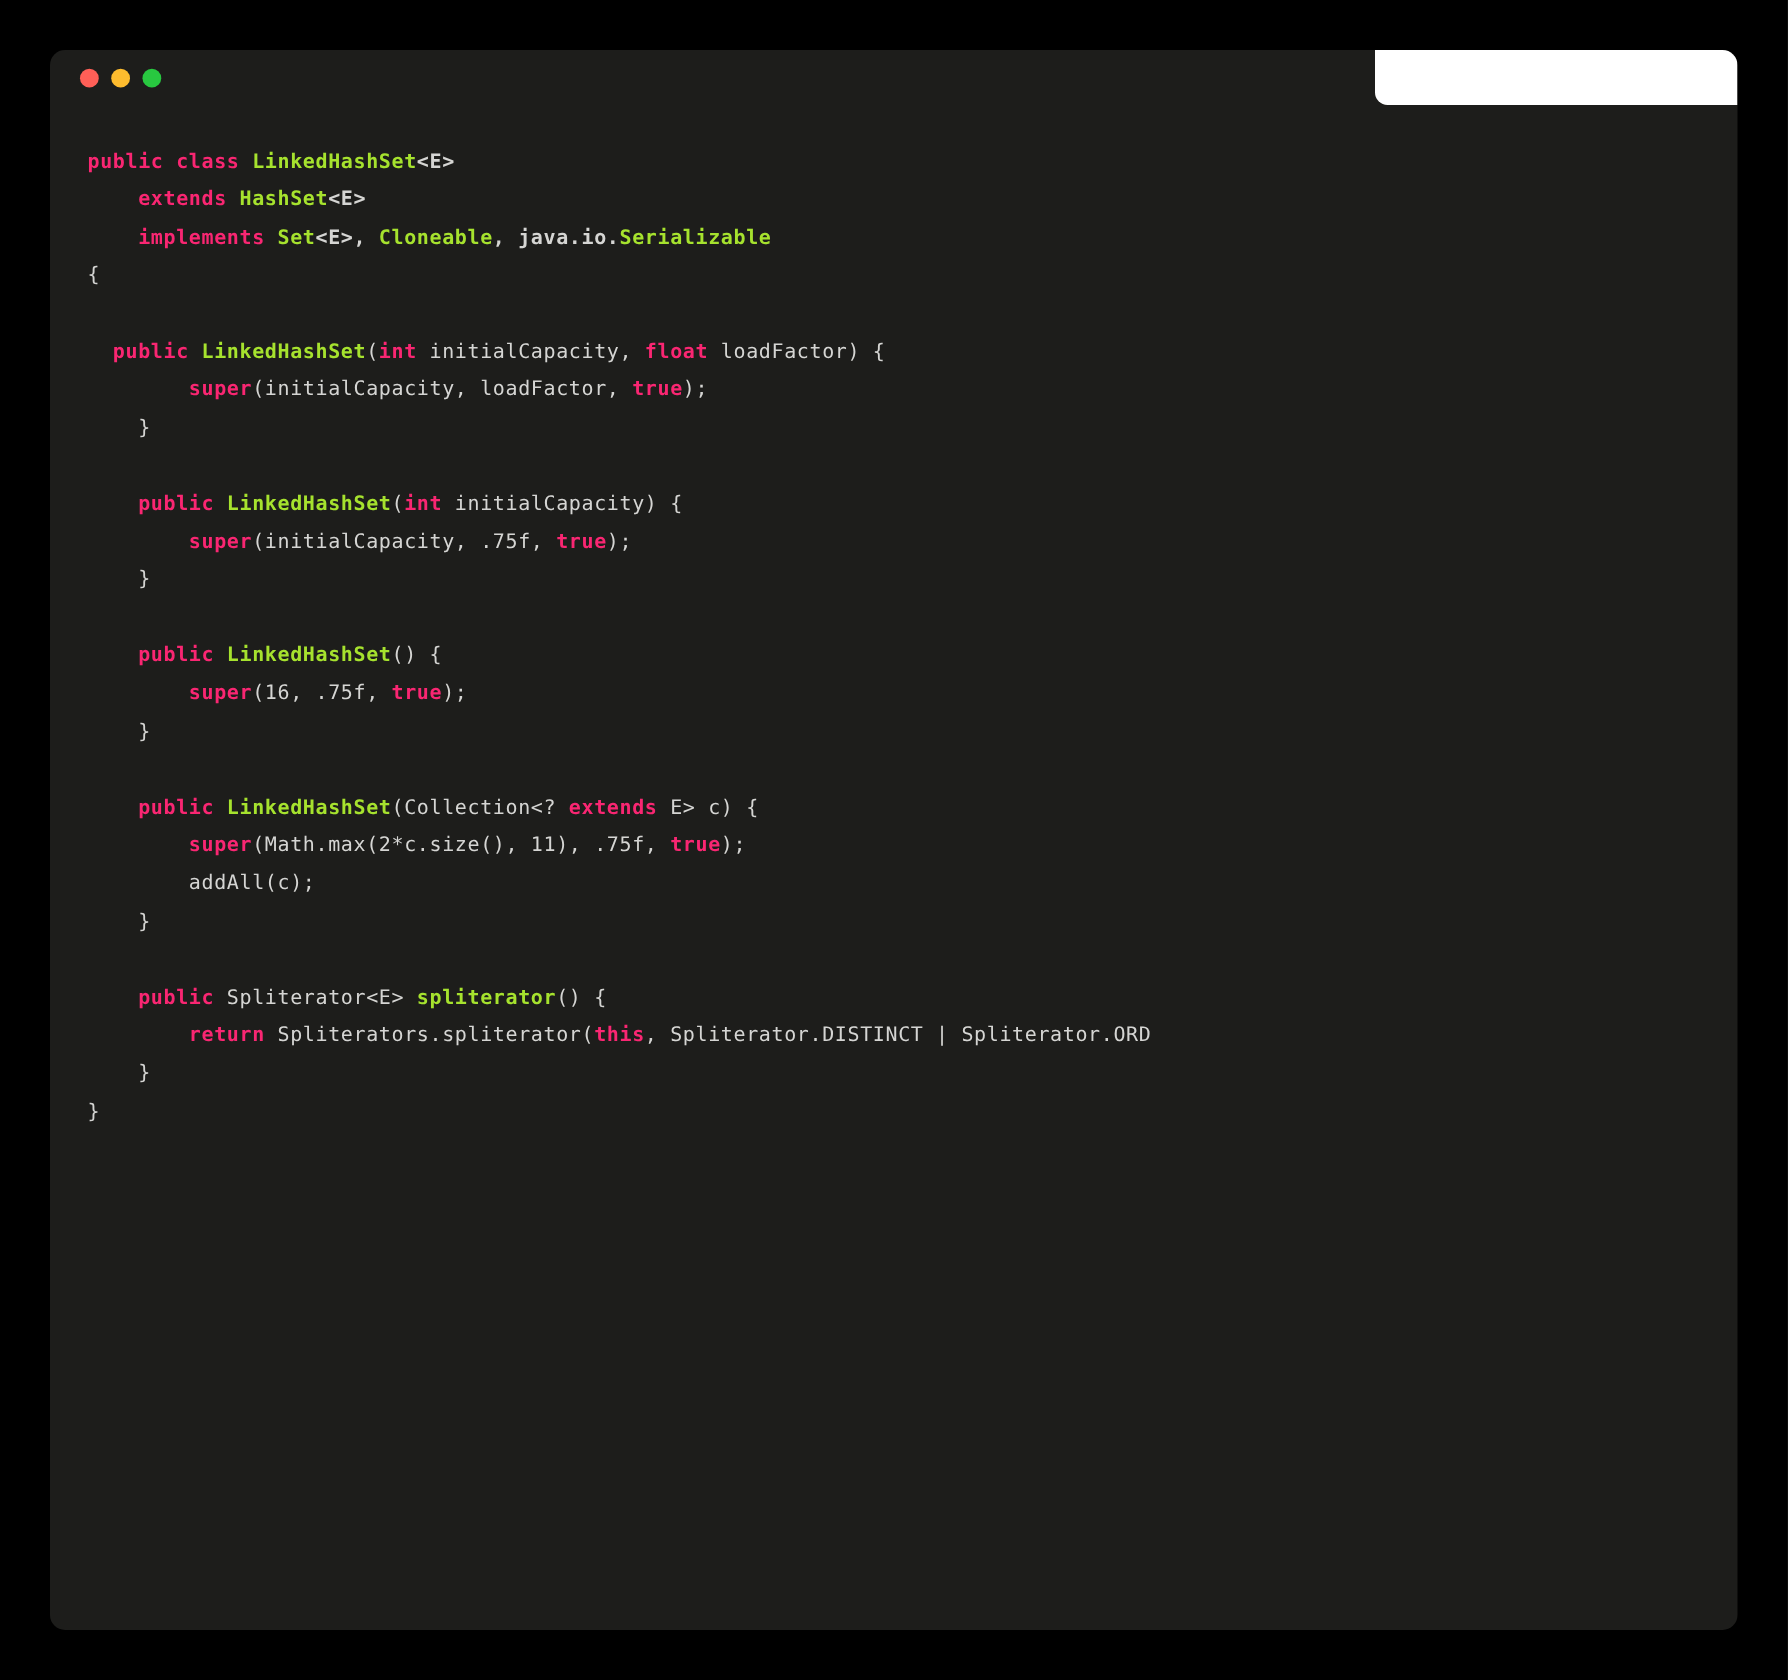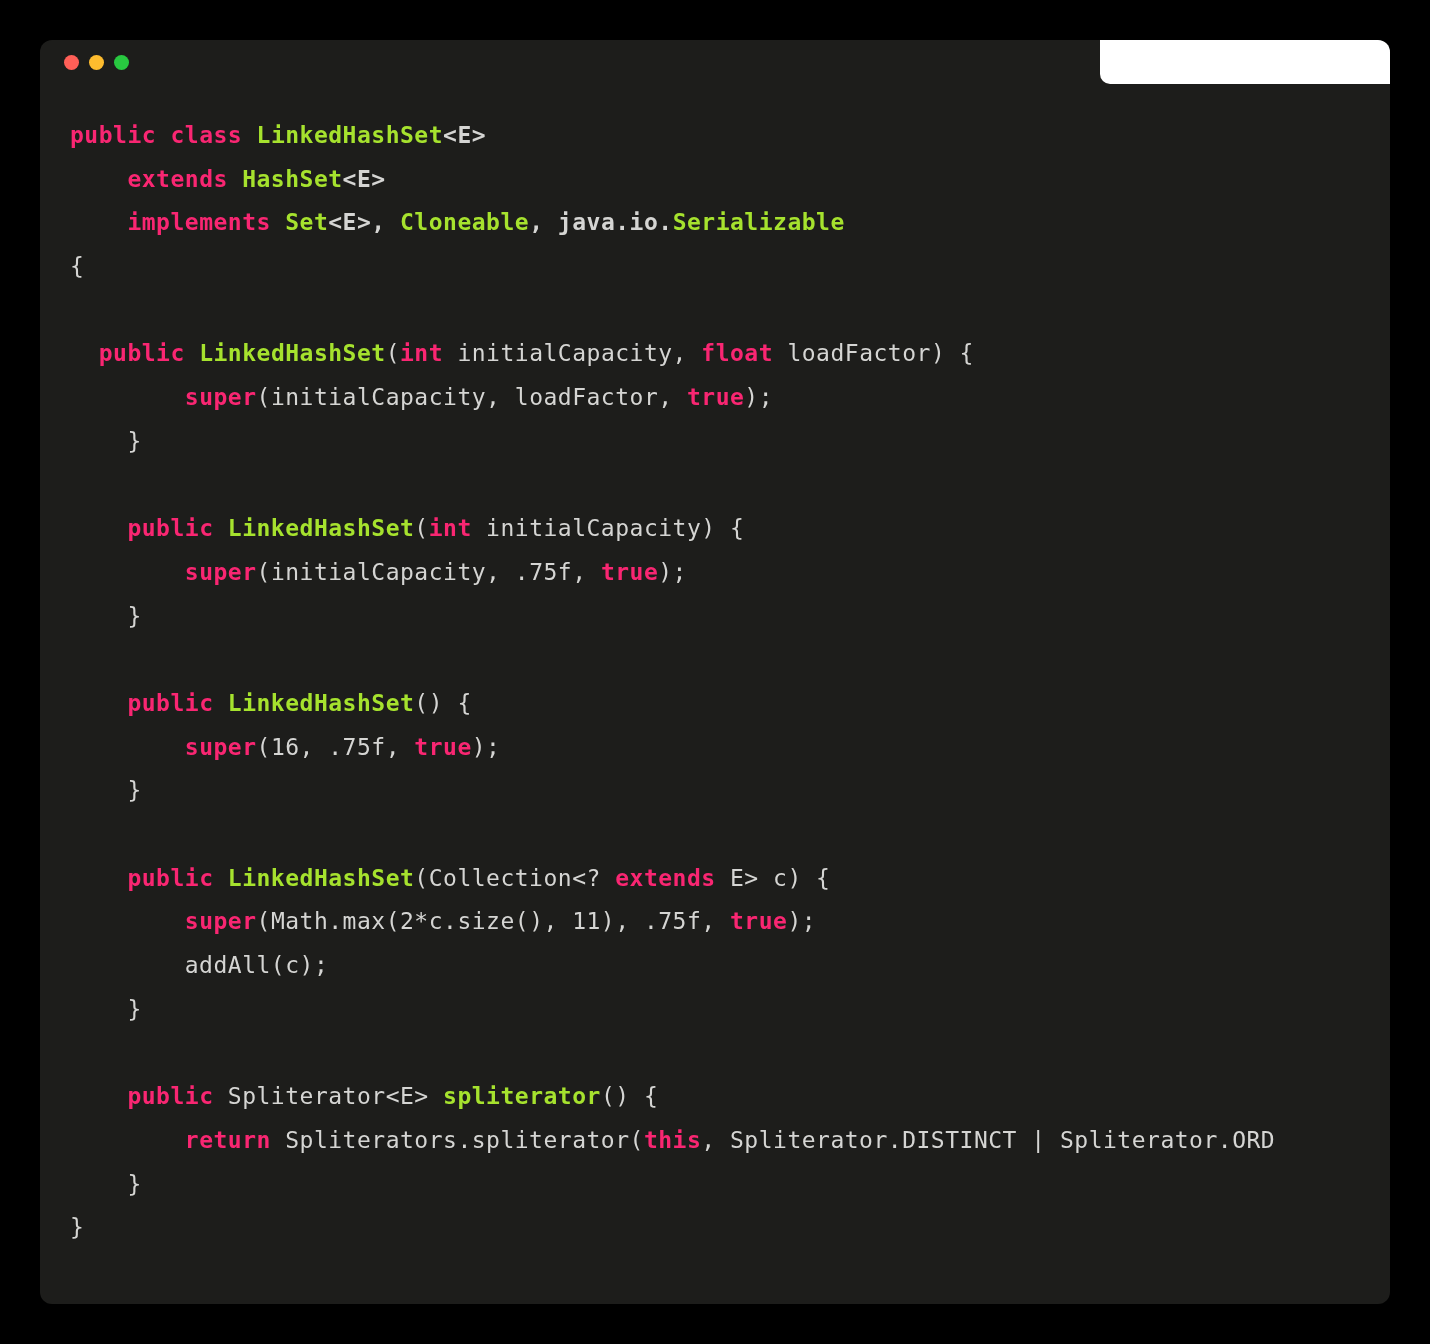--- a/index.html
+++ b/index.html
@@ -46,21 +46,21 @@
     position: absolute;
     top: 0;
     right: 0;
     width: 290px;
     height: 44px;
     background: #fff;
     border-bottom-left-radius: 10px;
   }
   .code-area {
     padding: 30px 30px 30px 30px;
-    font-size: 23px;
+    font-size: 16px;
     line-height: 1.9;
     color: #d5d5d3;
     white-space: pre;
     overflow: hidden;
     letter-spacing: 0.5px;
   }
   .kw { color: #f92672; font-weight: bold; }
   .type { color: #a6e22e; font-weight: bold; }
   .method { color: #a6e22e; font-weight: bold; }
   .plain { color: #d5d5d3; }

